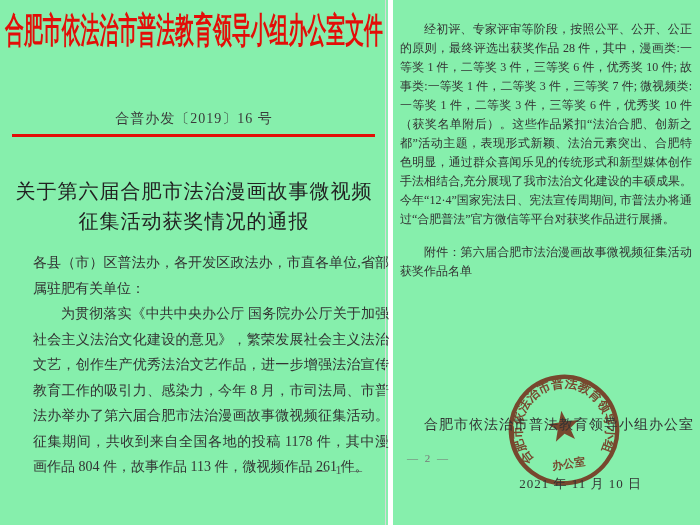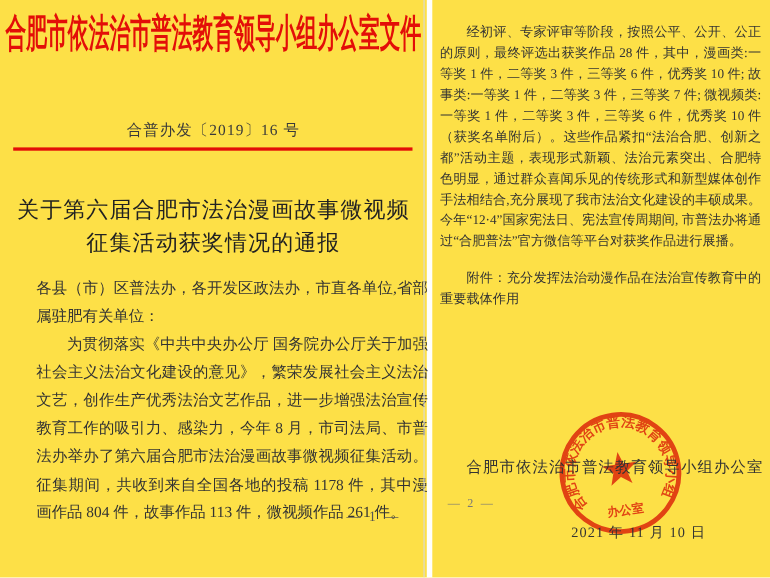--- a/index.html
+++ b/index.html
@@ -3,21 +3,21 @@
 <meta charset="utf-8">
 <style>
   html, body { margin:0; padding:0; }
   body {
     width:700px; height:525px; overflow:hidden;
     background:#ffffff;
     font-family:"Liberation Serif","DejaVu Serif",serif;
     color:#2e2e2e;
     position:relative;
   }
-  .page { position:absolute; top:0; height:525px; background:#fde047; }
+  .page { position:absolute; top:0; height:525px; background:#86efac; }
   .page1 { left:0; width:388px; }
   .page2 { left:393px; width:307px; }
   .page-divider { position:absolute; left:385px; top:0; bottom:0; width:1px; background:#d9d9d9; }
 
   
   .red-header-wrap {
     position:absolute; top:6px; left:0; width:388px; height:48px;
     display:flex; justify-content:center; align-items:center; overflow:visible;
   }
   .red-header {
@@ -95,21 +95,21 @@
       <p class="indent">为贯彻落实《中共中央办公厅 国务院办公厅关于加强社会主义法治文化建设的意见》，繁荣发展社会主义法治文艺，创作生产优秀法治文艺作品，进一步增强法治宣传教育工作的吸引力、感染力，今年 8 月，市司法局、市普法办举办了第六届合肥市法治漫画故事微视频征集活动。征集期间，共收到来自全国各地的投稿 1178 件，其中漫画作品 804 件，故事作品 113 件，微视频作品 261 件。</p>
     </div>
     <div class="pageno pageno1">— 1 —</div>
   </div>
 
   <div class="page-divider"></div>
 
   <div class="page page2">
     <div class="body2">
       <p>经初评、专家评审等阶段，按照公平、公开、公正的原则，最终评选出获奖作品 28 件，其中，漫画类:一等奖 1 件，二等奖 3 件，三等奖 6 件，优秀奖 10 件; 故事类:一等奖 1 件，二等奖 3 件，三等奖 7 件; 微视频类:一等奖 1 件，二等奖 3 件，三等奖 6 件，优秀奖 10 件（获奖名单附后）。这些作品紧扣“法治合肥、创新之都”活动主题，表现形式新颖、法治元素突出、合肥特色明显，通过群众喜闻乐见的传统形式和新型媒体创作手法相结合,充分展现了我市法治文化建设的丰硕成果。今年“12·4”国家宪法日、宪法宣传周期间, 市普法办将通过“合肥普法”官方微信等平台对获奖作品进行展播。</p>
-      <p class="attachment">附件：充分发挥法治动漫作品在法治宣传教育中的重要载体作用</p>
+      <p class="attachment">附件：第六届合肥市法治漫画故事微视频征集活动获奖作品名单</p>
     </div>
 
     <svg class="seal" viewBox="0 0 120 120" aria-hidden="true">
       <defs>
         <path id="sealArc" d="M 26.3,88.3 A 44,44 0 1 1 93.7,88.3"></path>
       </defs>
       <circle class="stroke" cx="60" cy="60" r="55" stroke-width="4.5"></circle>
       <polygon class="fill" points="60,40 64,51.5 76.2,51.7 66.5,59.1 70,70.8 60,63.8 50,70.8 53.5,59.1 43.8,51.7 56,51.5"></polygon>
       <text font-size="13">
         <textPath href="#sealArc" startOffset="50%" text-anchor="middle">合肥市依法治市普法教育领导小组</textPath>

